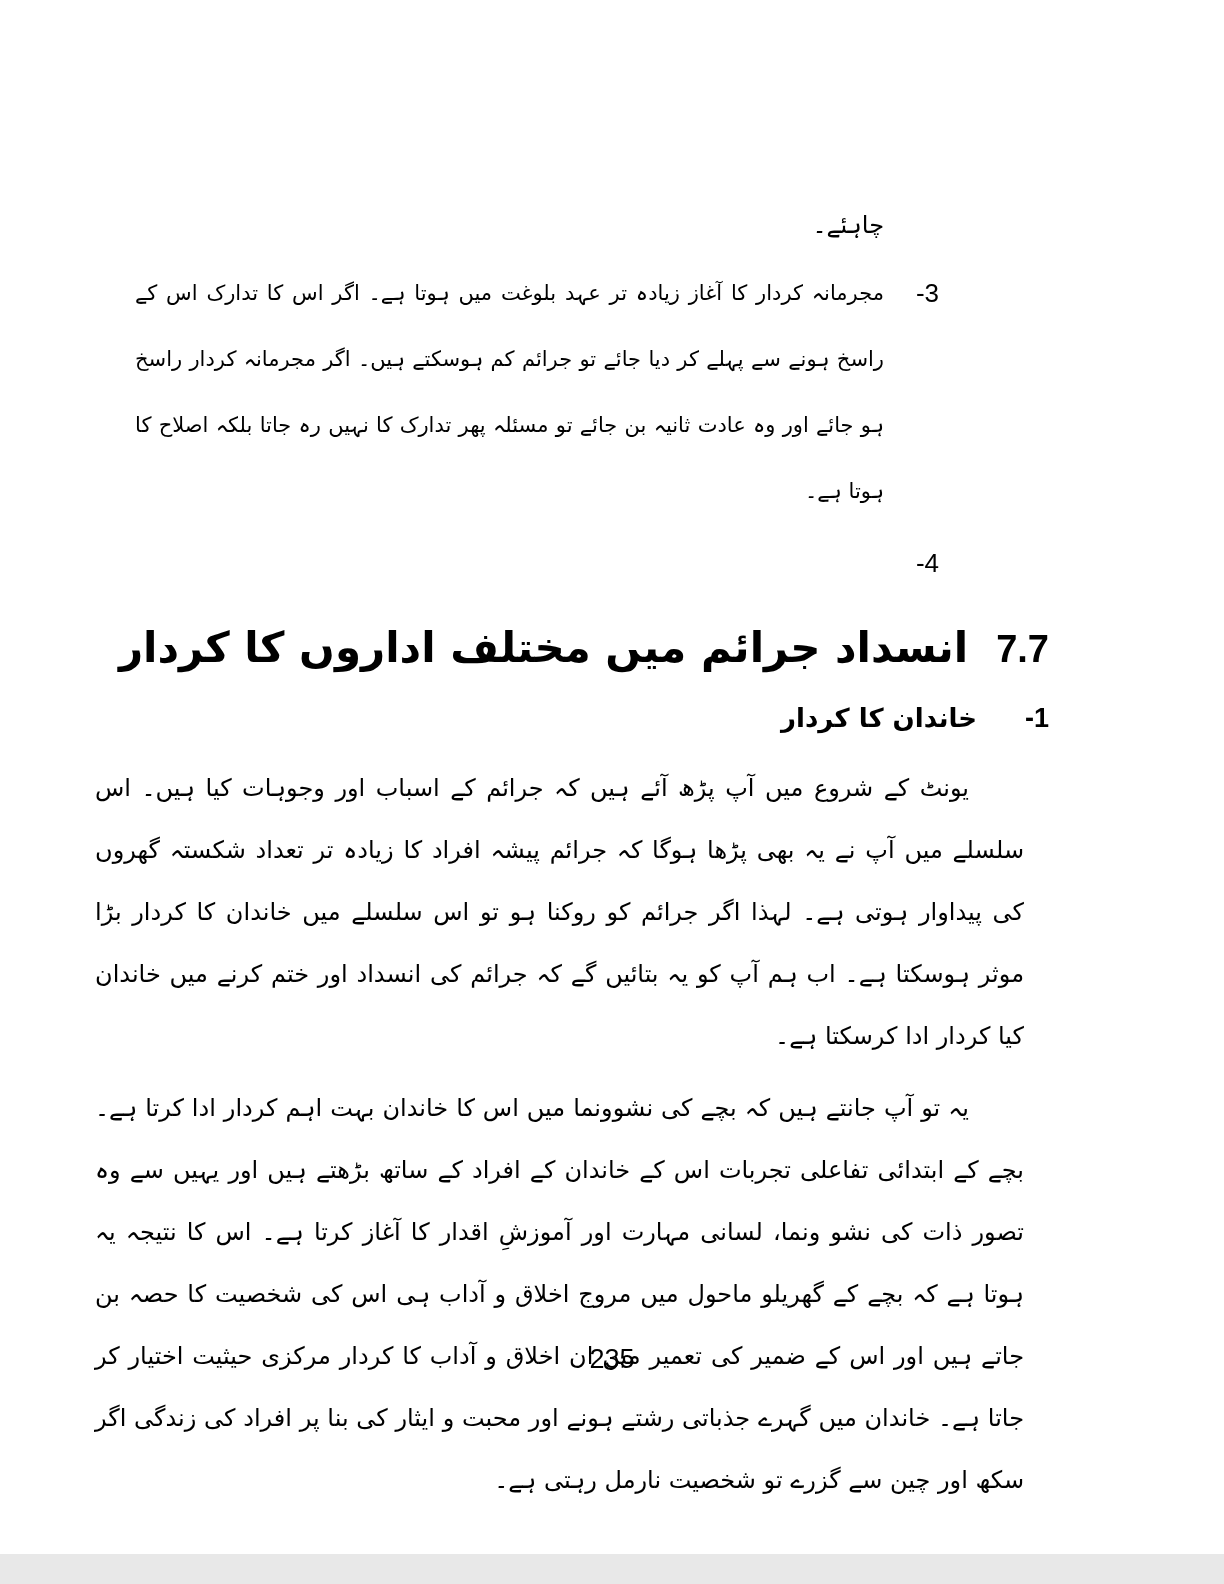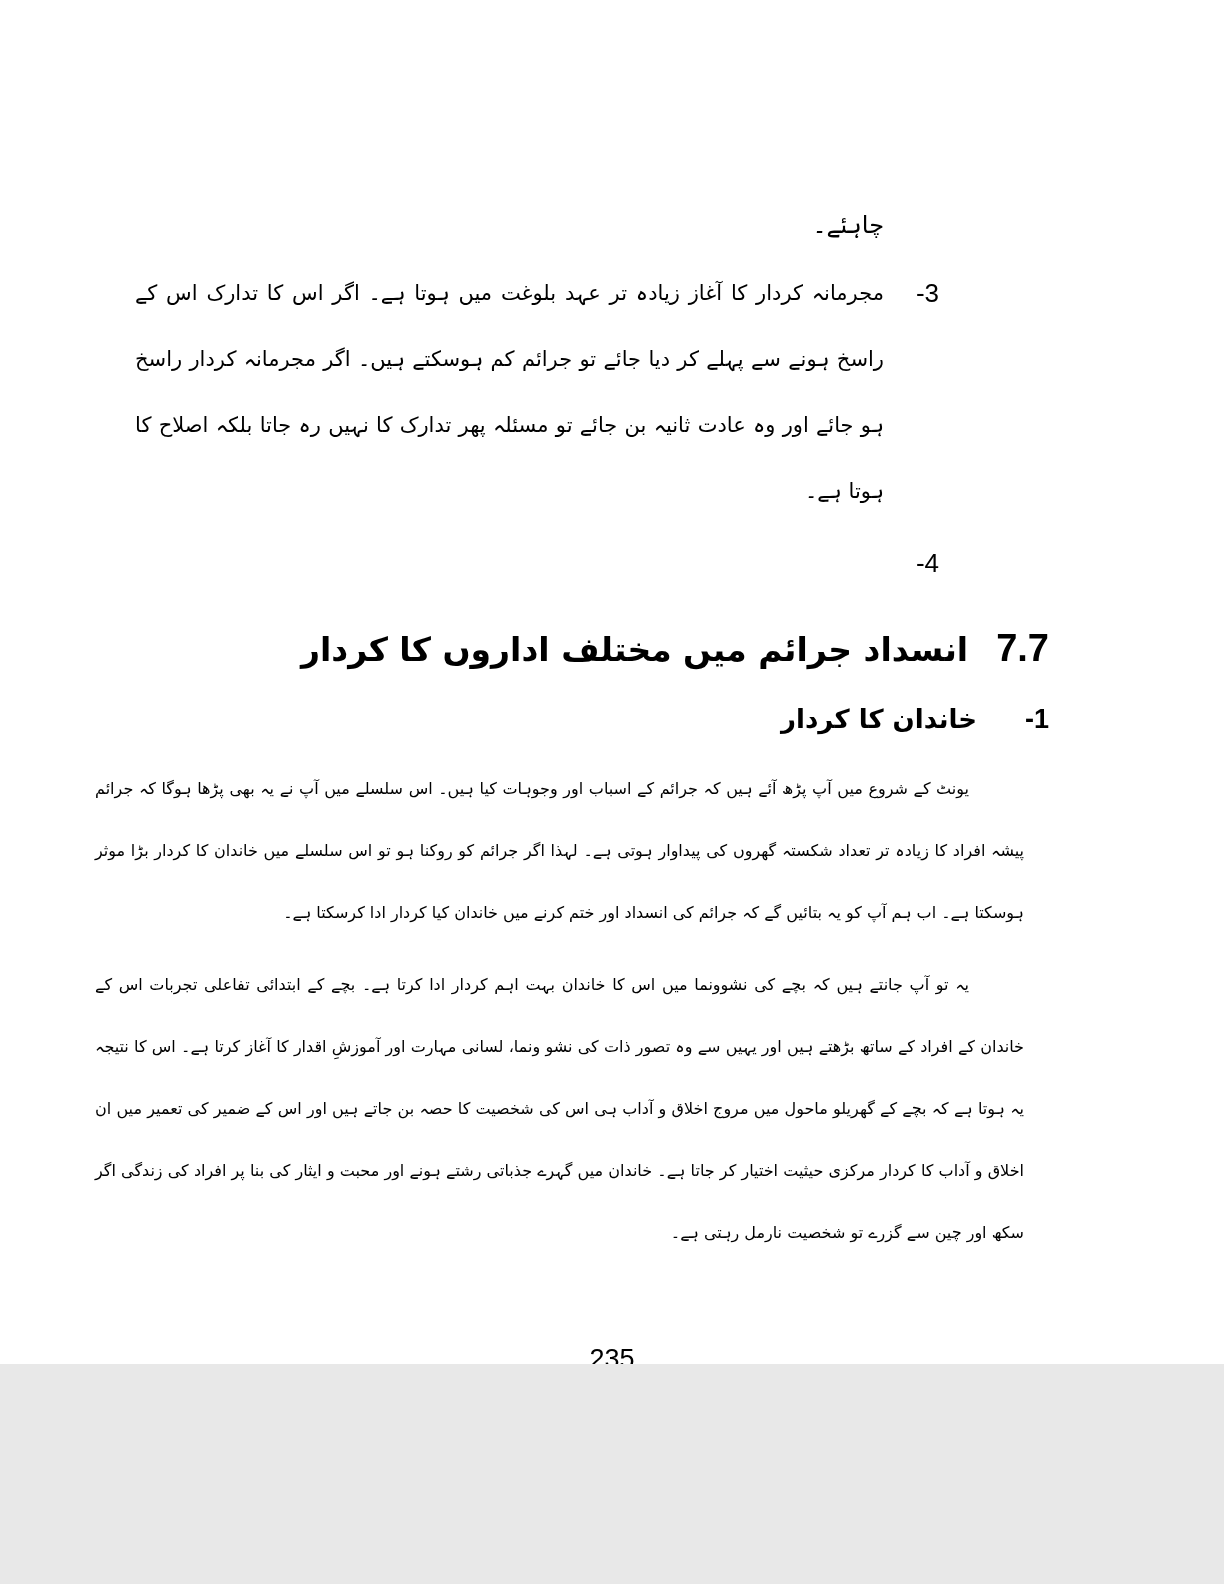--- a/index.html
+++ b/index.html
@@ -1,18 +1,18 @@
 <!DOCTYPE html>
 <html lang="ur"><head>
 <meta charset="utf-8">
 <style>
   html, body { margin: 0; padding: 0; background: #e8e8e8; }
   .page {
     width: 1224px;
-    height: 1364px;
+    height: 1554px;
     margin: 0 auto;
     background: #ffffff;
     color: #000000;
     position: relative;
     direction: rtl;
     box-sizing: border-box;
     padding: 196px 200px 0 95px;
     overflow: hidden;
     font-family: "DejaVu Sans", sans-serif;
   }
@@ -49,21 +49,21 @@
     margin-top: 16px;
     margin-inline-start: -25px;
     font-weight: bold;
   }
   .section-number {
     font-family: "Liberation Sans", sans-serif;
     font-size: 38px;
     line-height: 72px;
   }
   .section-title {
-    font-size: 33px;
+    font-size: 42px;
     line-height: 72px;
   }
 
   .sub-heading {
     display: flex;
     align-items: baseline;
     gap: 48px;
     margin-top: 4px;
     margin-inline-start: -25px;
     font-weight: bold;
@@ -73,21 +73,21 @@
     font-size: 27px;
     line-height: 58px;
   }
   .sub-title {
     font-size: 26px;
     line-height: 58px;
     margin-left: 28px;
   }
 
   .para {
-    font-size: 16px;
+    font-size: 24px;
     line-height: 62px;
     text-align: justify;
     text-indent: 55px;
     margin: 10px 0 0 0;
   }
 
   .page-number {
     position: absolute;
     top: 1344px;
     left: 0;

